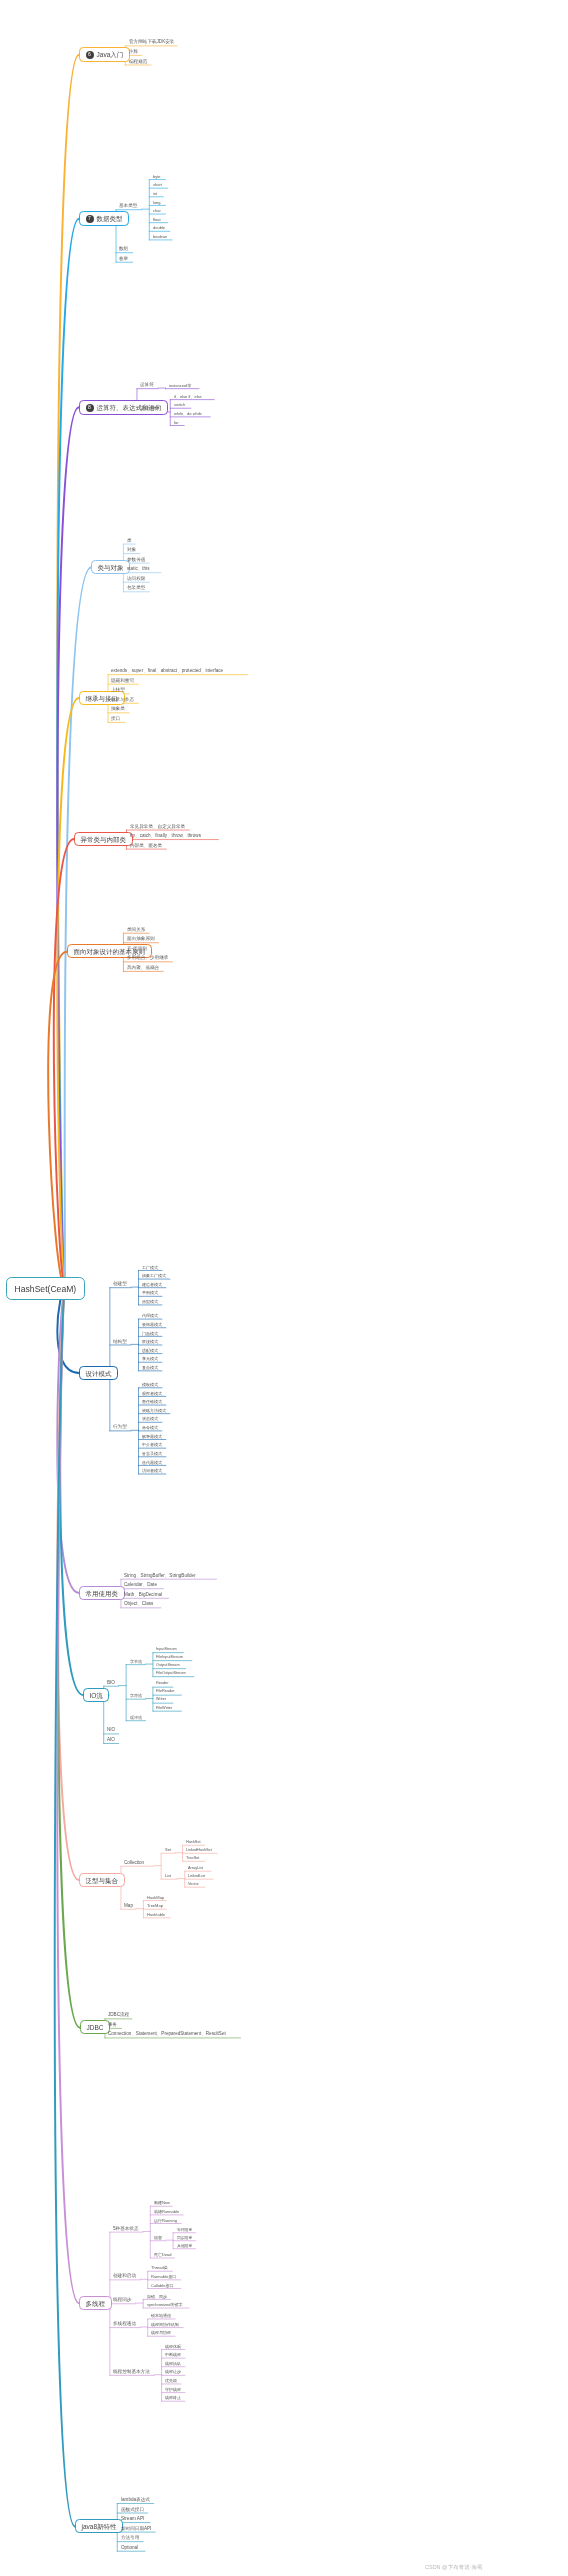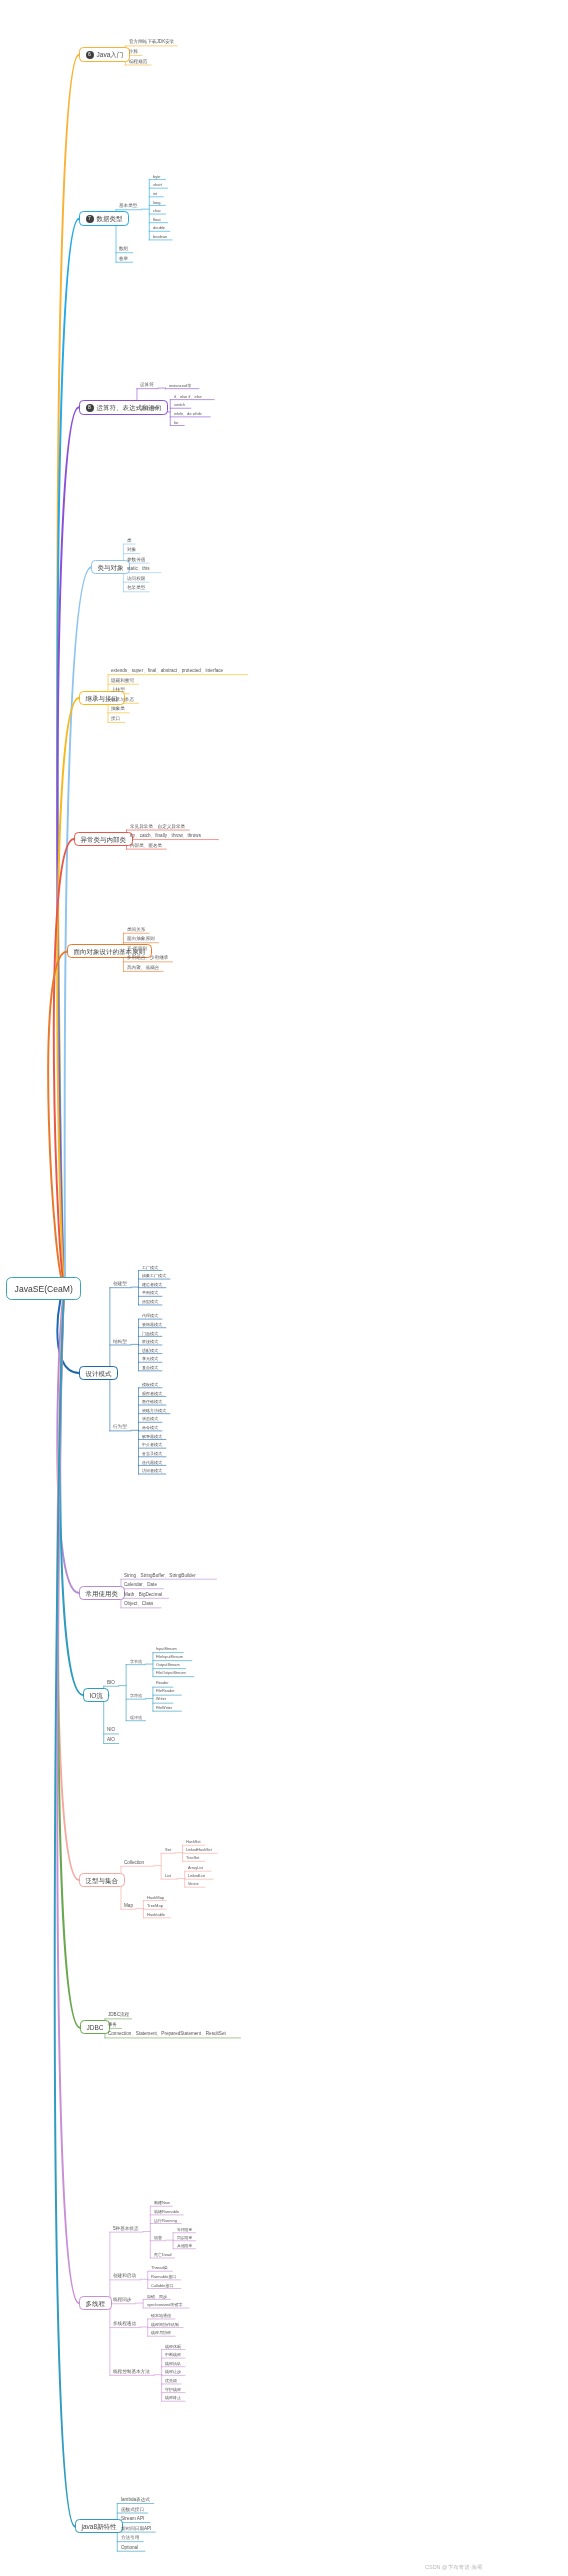--- a/index.html
+++ b/index.html
@@ -243,21 +243,21 @@
       <path d="M 190 4079.75 L 239.5 4079.75" fill="none" stroke="#2e9bbf" stroke-width="1" stroke-linecap="round"></path>
       <path d="M 190 4095.25 L 243.25 4095.25" fill="none" stroke="#2e9bbf" stroke-width="1" stroke-linecap="round"></path>
       <path d="M 190 4110.75 L 251.875 4110.75" fill="none" stroke="#2e9bbf" stroke-width="1" stroke-linecap="round"></path>
       <path d="M 190 4126.25 L 232 4126.25" fill="none" stroke="#2e9bbf" stroke-width="1" stroke-linecap="round"></path>
       <path d="M 190 4141.75 L 235 4141.75" fill="none" stroke="#2e9bbf" stroke-width="1" stroke-linecap="round"></path>
       <path d="M 190 4064.25 L 190 4141.75" fill="none" stroke="#2e9bbf" stroke-width="1" stroke-linecap="round"></path>
       <path d="M 194 4102 L 190 4102" fill="none" stroke="#2e9bbf" stroke-width="1" stroke-linecap="round"></path>
     </svg>
   <div id="nodes">
       <div class="node root" style="left: 6.2px; top: 1277px;">
-        <span>JavaSE(CeaM)</span>
+        <span>HashSet(CeaM)</span>
       </div>
       <div class="node box " style="left: 79px; top: 47px; border-color: rgb(249, 178, 51);">
         <span class="badge">6</span>
         <span class="txt l1">Java入门</span>
       </div>
       <div class="leaf l2" style="left: 129px; top: 39px;">
         <span class="txt">官方网站下载JDK安装</span>
       </div>
       <div class="leaf l2" style="left: 129px; top: 49px;">
         <span class="txt">注释</span>

